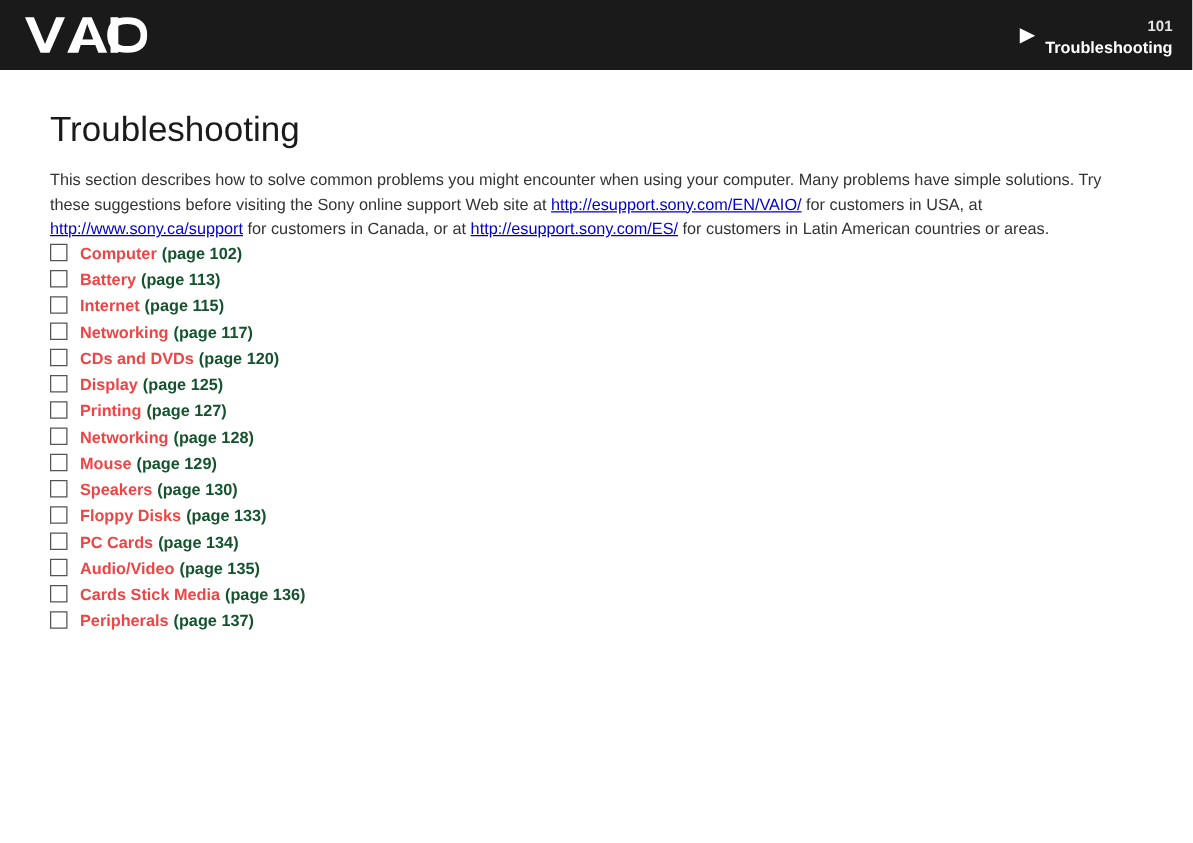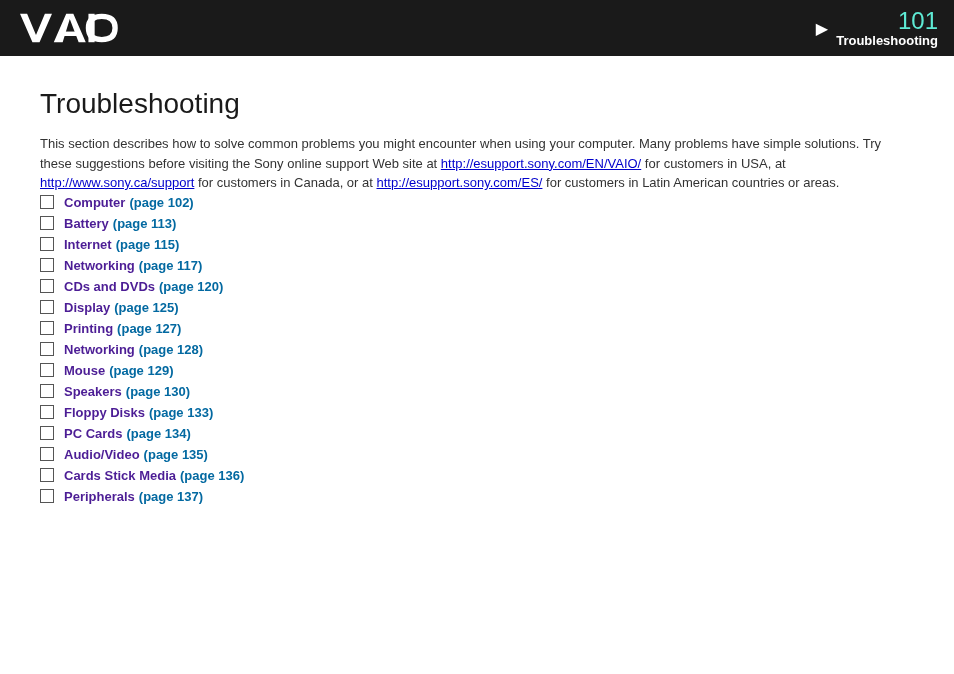--- a/index.html
+++ b/index.html
@@ -32,23 +32,23 @@
       height: 32px;
     }
 
     .page-number-section {
       display: flex;
       align-items: center;
       gap: 4px;
     }
 
     .page-num {
-      color: #5eead4;
-      font-size: 24px;
-      font-weight: normal;
+      color: #e5e5e5;
+      font-size: 12px;
+      font-weight: bold;
       line-height: 1;
     }
 
     .page-label {
       color: #ffffff;
       font-size: 13px;
       font-weight: bold;
       display: block;
       text-align: right;
     }
@@ -101,26 +101,26 @@
       width: 14px;
       height: 14px;
       border: 1.5px solid #555;
       margin-right: 10px;
       flex-shrink: 0;
       display: inline-block;
     }
 
     .toc-label {
       font-weight: bold;
-      color: #4c1d95;
+      color: #ef4444;
       margin-right: 4px;
     }
 
     .toc-link {
-      color: #0369a1;
+      color: #14532d;
       font-weight: bold;
       text-decoration: none;
     }
   </style>
 </head>
 <body>
 
 <div class="header">
   <div class="logo-area">
 

